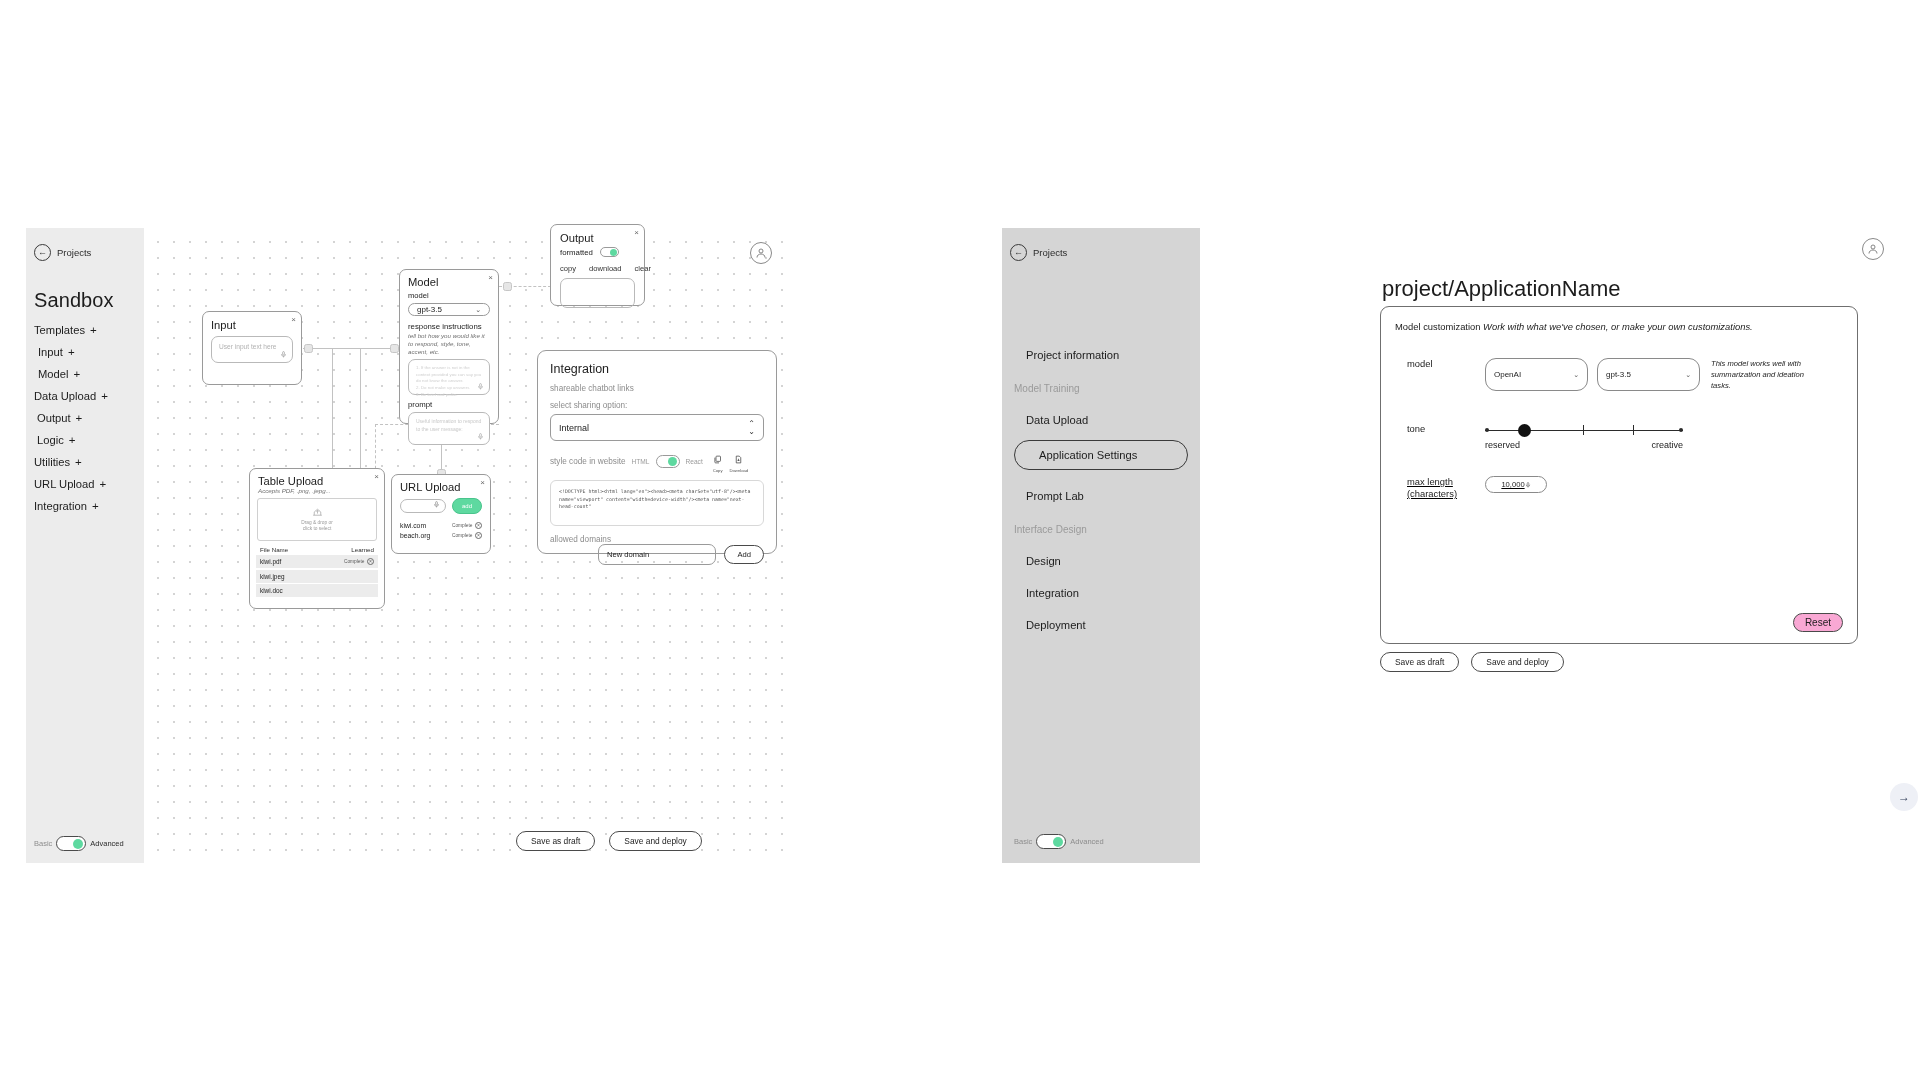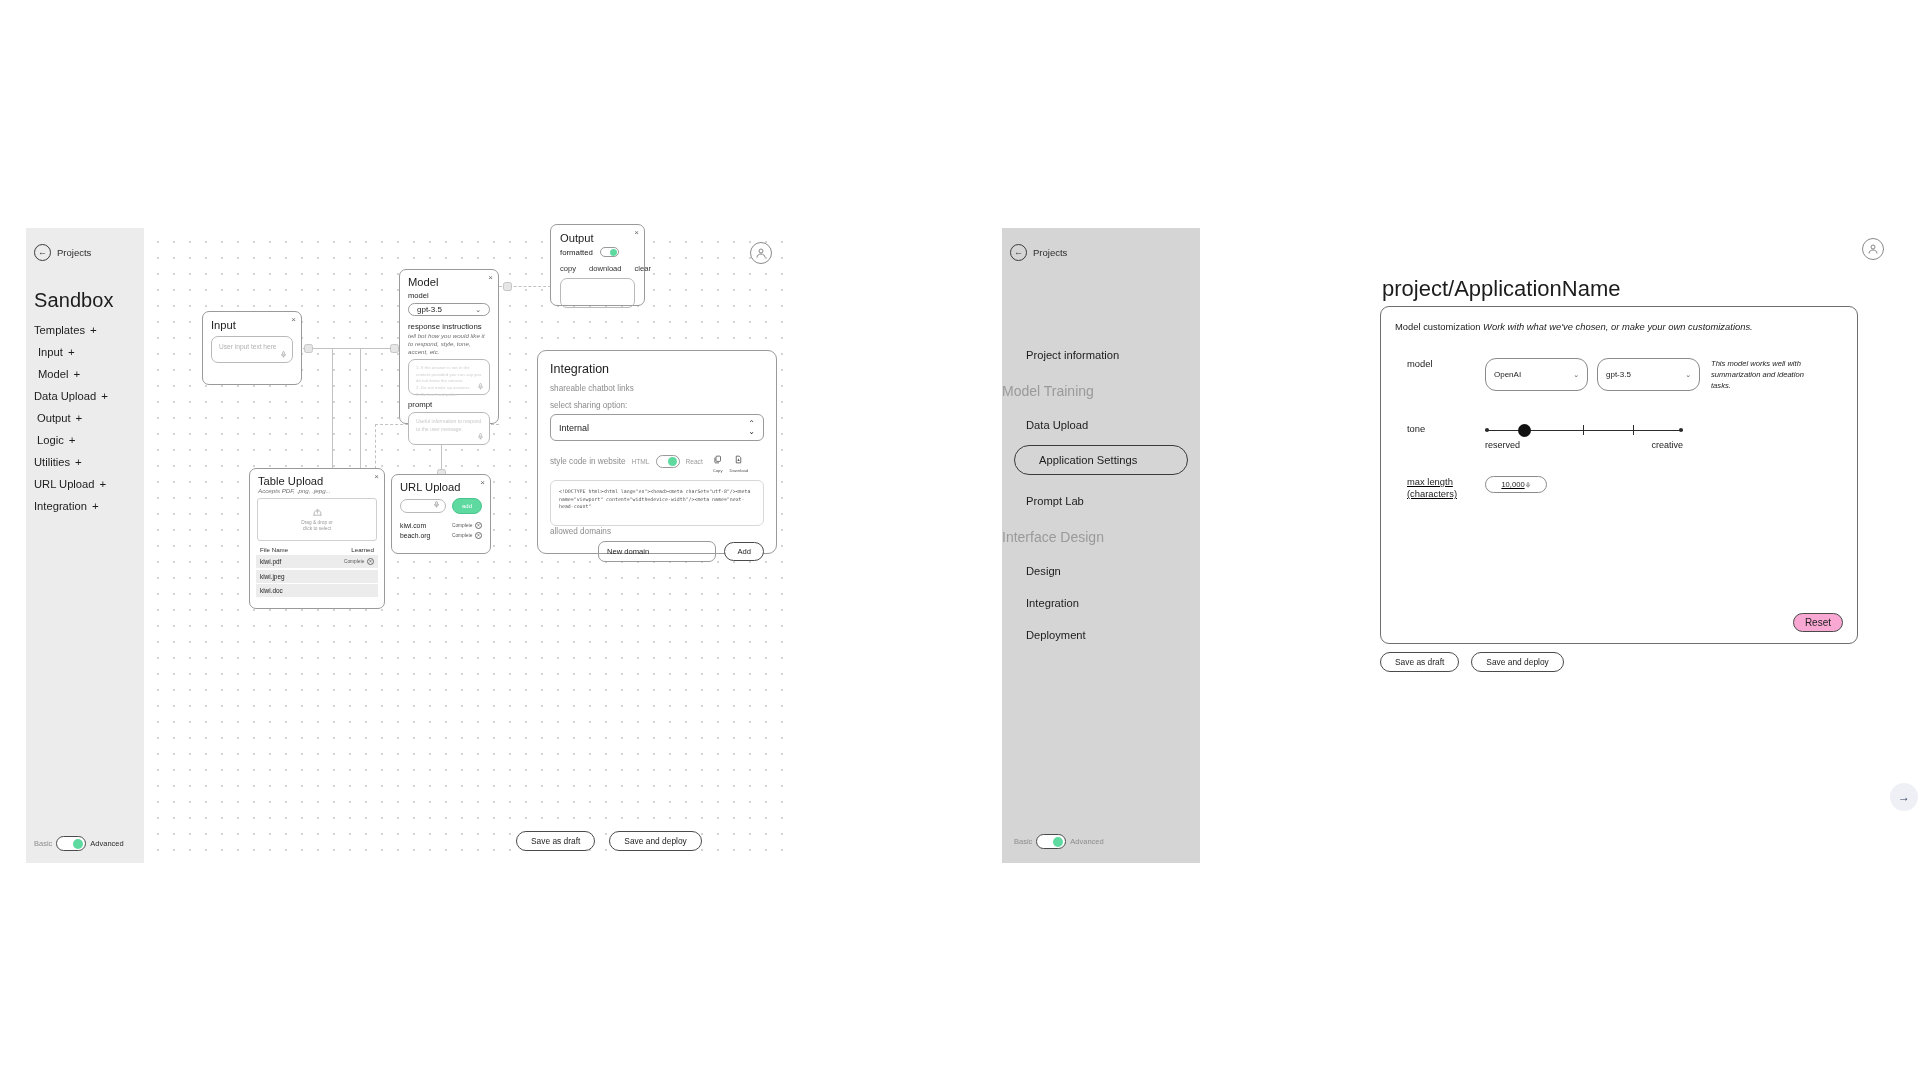--- a/index.html
+++ b/index.html
@@ -111,31 +111,31 @@
   .xc { width: 7px; height: 7px; border-radius:50%; border:1px solid #6a6a6a; display:flex;align-items:center;justify-content:center;font-size:5px;line-height:1;}
 
   .addbtn { background: #5ed9a0; color: #fff; font-size: 6px; border-radius: 9px; padding: 4px 9px; border: 1px solid #49c48c; }
   .urlrow { display:flex; justify-content: space-between; align-items:center; font-size: 6.8px; color:#1c1c1c; margin-top: 3px;}
 
   .int-lbl { font-size: 8.2px; color: #8c8c8c; }
   .code {
     border: 1px solid #d8d8d8; border-radius: 6px; padding: 7px 8px; margin-top: 7px;
     font-family: "DejaVu Sans Mono", monospace; font-size: 4.9px; color: #555; line-height: 1.55; height: 46px;
   }
-  .domrow { display:flex; gap: 8px; margin-top: 5px; align-items:center;padding-left:48px;}
+  .domrow { display:flex; gap: 8px; align-items:center;padding-left:48px;}
   .dominput { flex: 1; border: 1px solid #9a9a9a; border-radius: 7px; padding: 5px 8px; font-size: 7.6px; color: #1c1c1c; }
   .dombtn { border: 1px solid #4a4a4a; border-radius: 10px; padding: 4px 12px; font-size: 7.6px; color: #1c1c1c; background:#fff;}
 
   .bottom-btns { position: absolute; left: 372px; bottom: 12px; display: flex; gap: 14px; }
   .pillbtn { border: 1px solid #4a4a4a; border-radius: 11px; padding: 4px 14px; font-size: 8.4px; color: #1c1c1c; background: #fff; }
 
   
   .screen-right { position: absolute; left: 1002px; top: 228px; width: 900px; height: 635px; }
   .sidebar2 { position: absolute; left: 0; top: 0; width: 198px; height: 635px; background: #d5d5d5; }
-  .s2-section { font-size: 14px; color: #9a9a9a; margin-top: 22px; }
+  .s2-section { font-size: 10px; color: #9a9a9a; padding-left: 12px; margin-top: 22px; }
   .s2-item { font-size: 11.2px; color: #1c1c1c; padding: 0 0 0 24px; margin-top: 20px; }
   .s2-item.first { margin-top: 88px; }
   .s2-item.active {
     border: 1.2px solid #3a3a3a; border-radius: 16px; padding: 8px 0 8px 24px;
     margin: 14px 12px 0 12px; background: transparent;
   }
   .toggle-row2 { position: absolute; left: 12px; bottom: 14px; display: flex; align-items: center; gap: 4px; }
 
   .rpanel { position: absolute; left: 198px; top: 0; width: 702px; height: 635px; background: #fff; }
   .r-avatar { position: absolute; right: 18px; top: 10px; width: 22px; height: 22px; border-radius: 50%; border: 1px solid #8a8a8a; display:flex;align-items:center;justify-content:center;}
@@ -339,21 +339,21 @@
               <div style="text-align:center;">
                 <svg width="9" height="9" viewBox="0 0 24 24">
                     <path d="M6 3h8l4 4v14H6z" fill="none" stroke="#444" stroke-width="2"></path>
                     <path d="M12 10v6m-3-3l3 3 3-3" fill="none" stroke="#444" stroke-width="2"></path>
                   </svg>
                 <div style="font-size:4.2px;color:#555;">Download</div>
               </div>
             </div>
           </div>
           <div class="code">&lt;!DOCTYPE html&gt;&lt;html lang="en"&gt;&lt;head&gt;&lt;meta charSet="utf-8"/&gt;&lt;meta name="viewport" content="width=device-width"/&gt;&lt;meta name="next-head-count"</div>
-          <div class="int-lbl" style="margin-top:1px;">allowed domains</div>
+          <div class="int-lbl" style="margin-top:9px;">allowed domains</div>
           <div class="domrow">
             <div class="dominput">New domain</div>
             <div class="dombtn">Add</div>
           </div>
         </div>
       </div>
 
       <div class="node" id="n-table">
         <span class="node-x">×</span>
         <div style="padding:6px 0 0 8px;">

